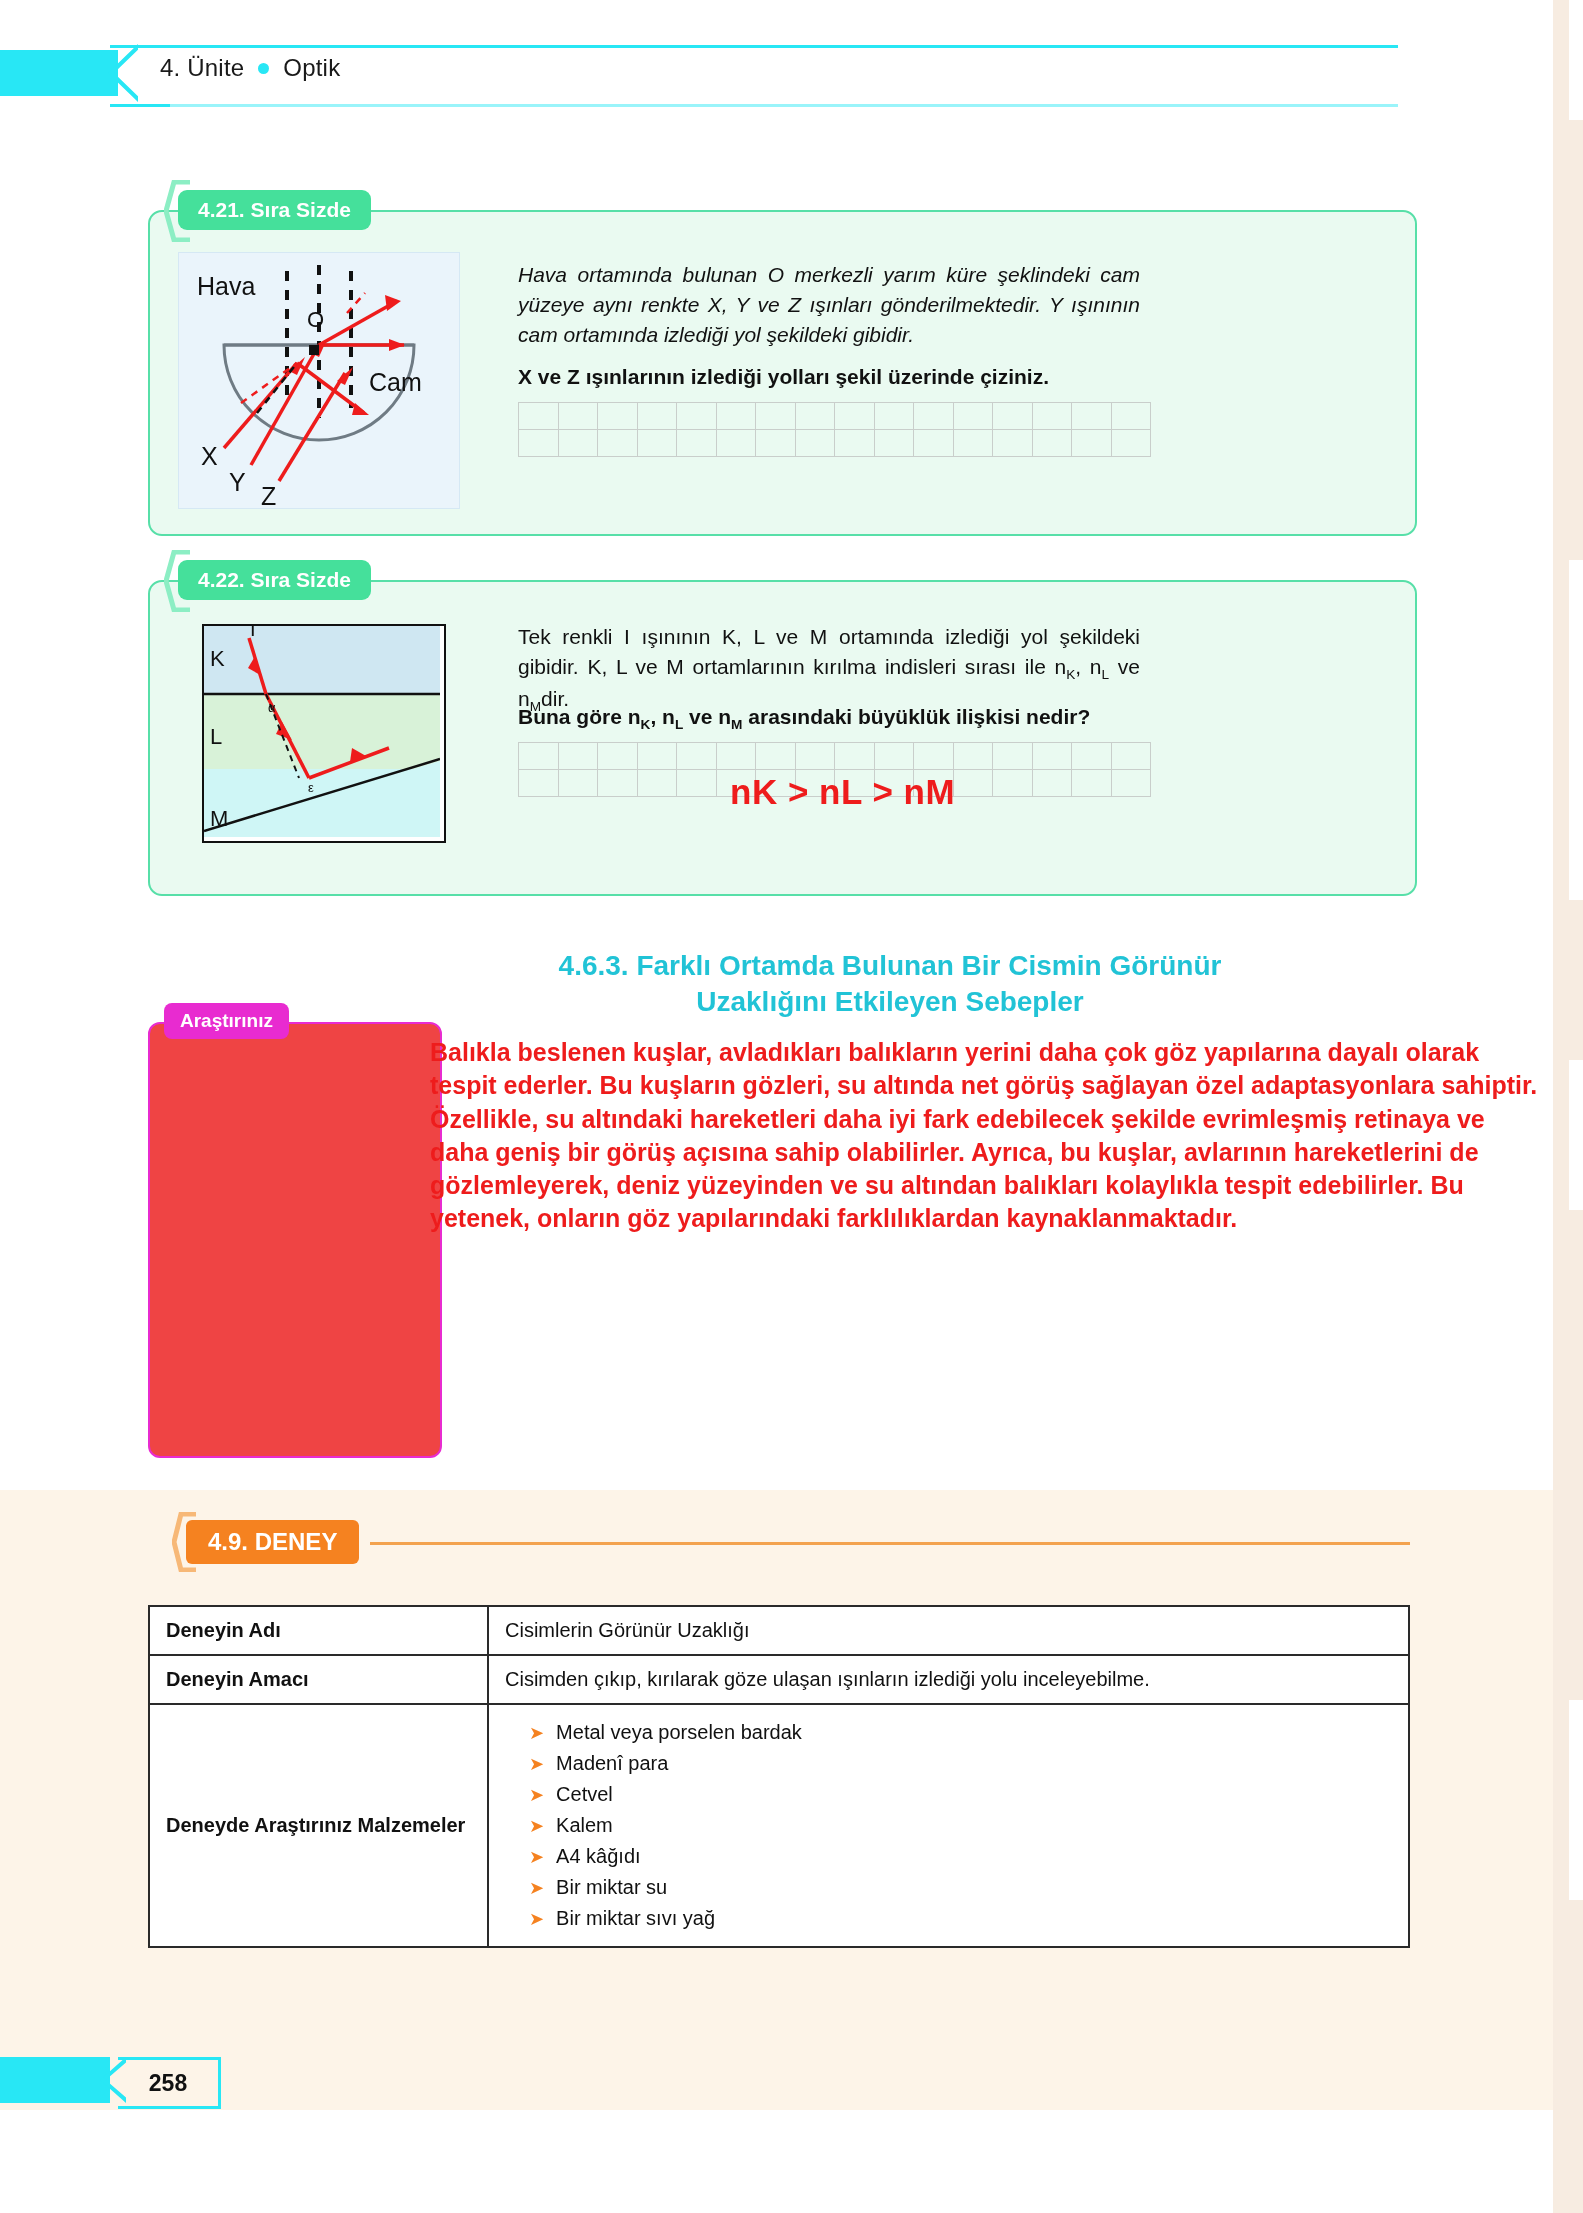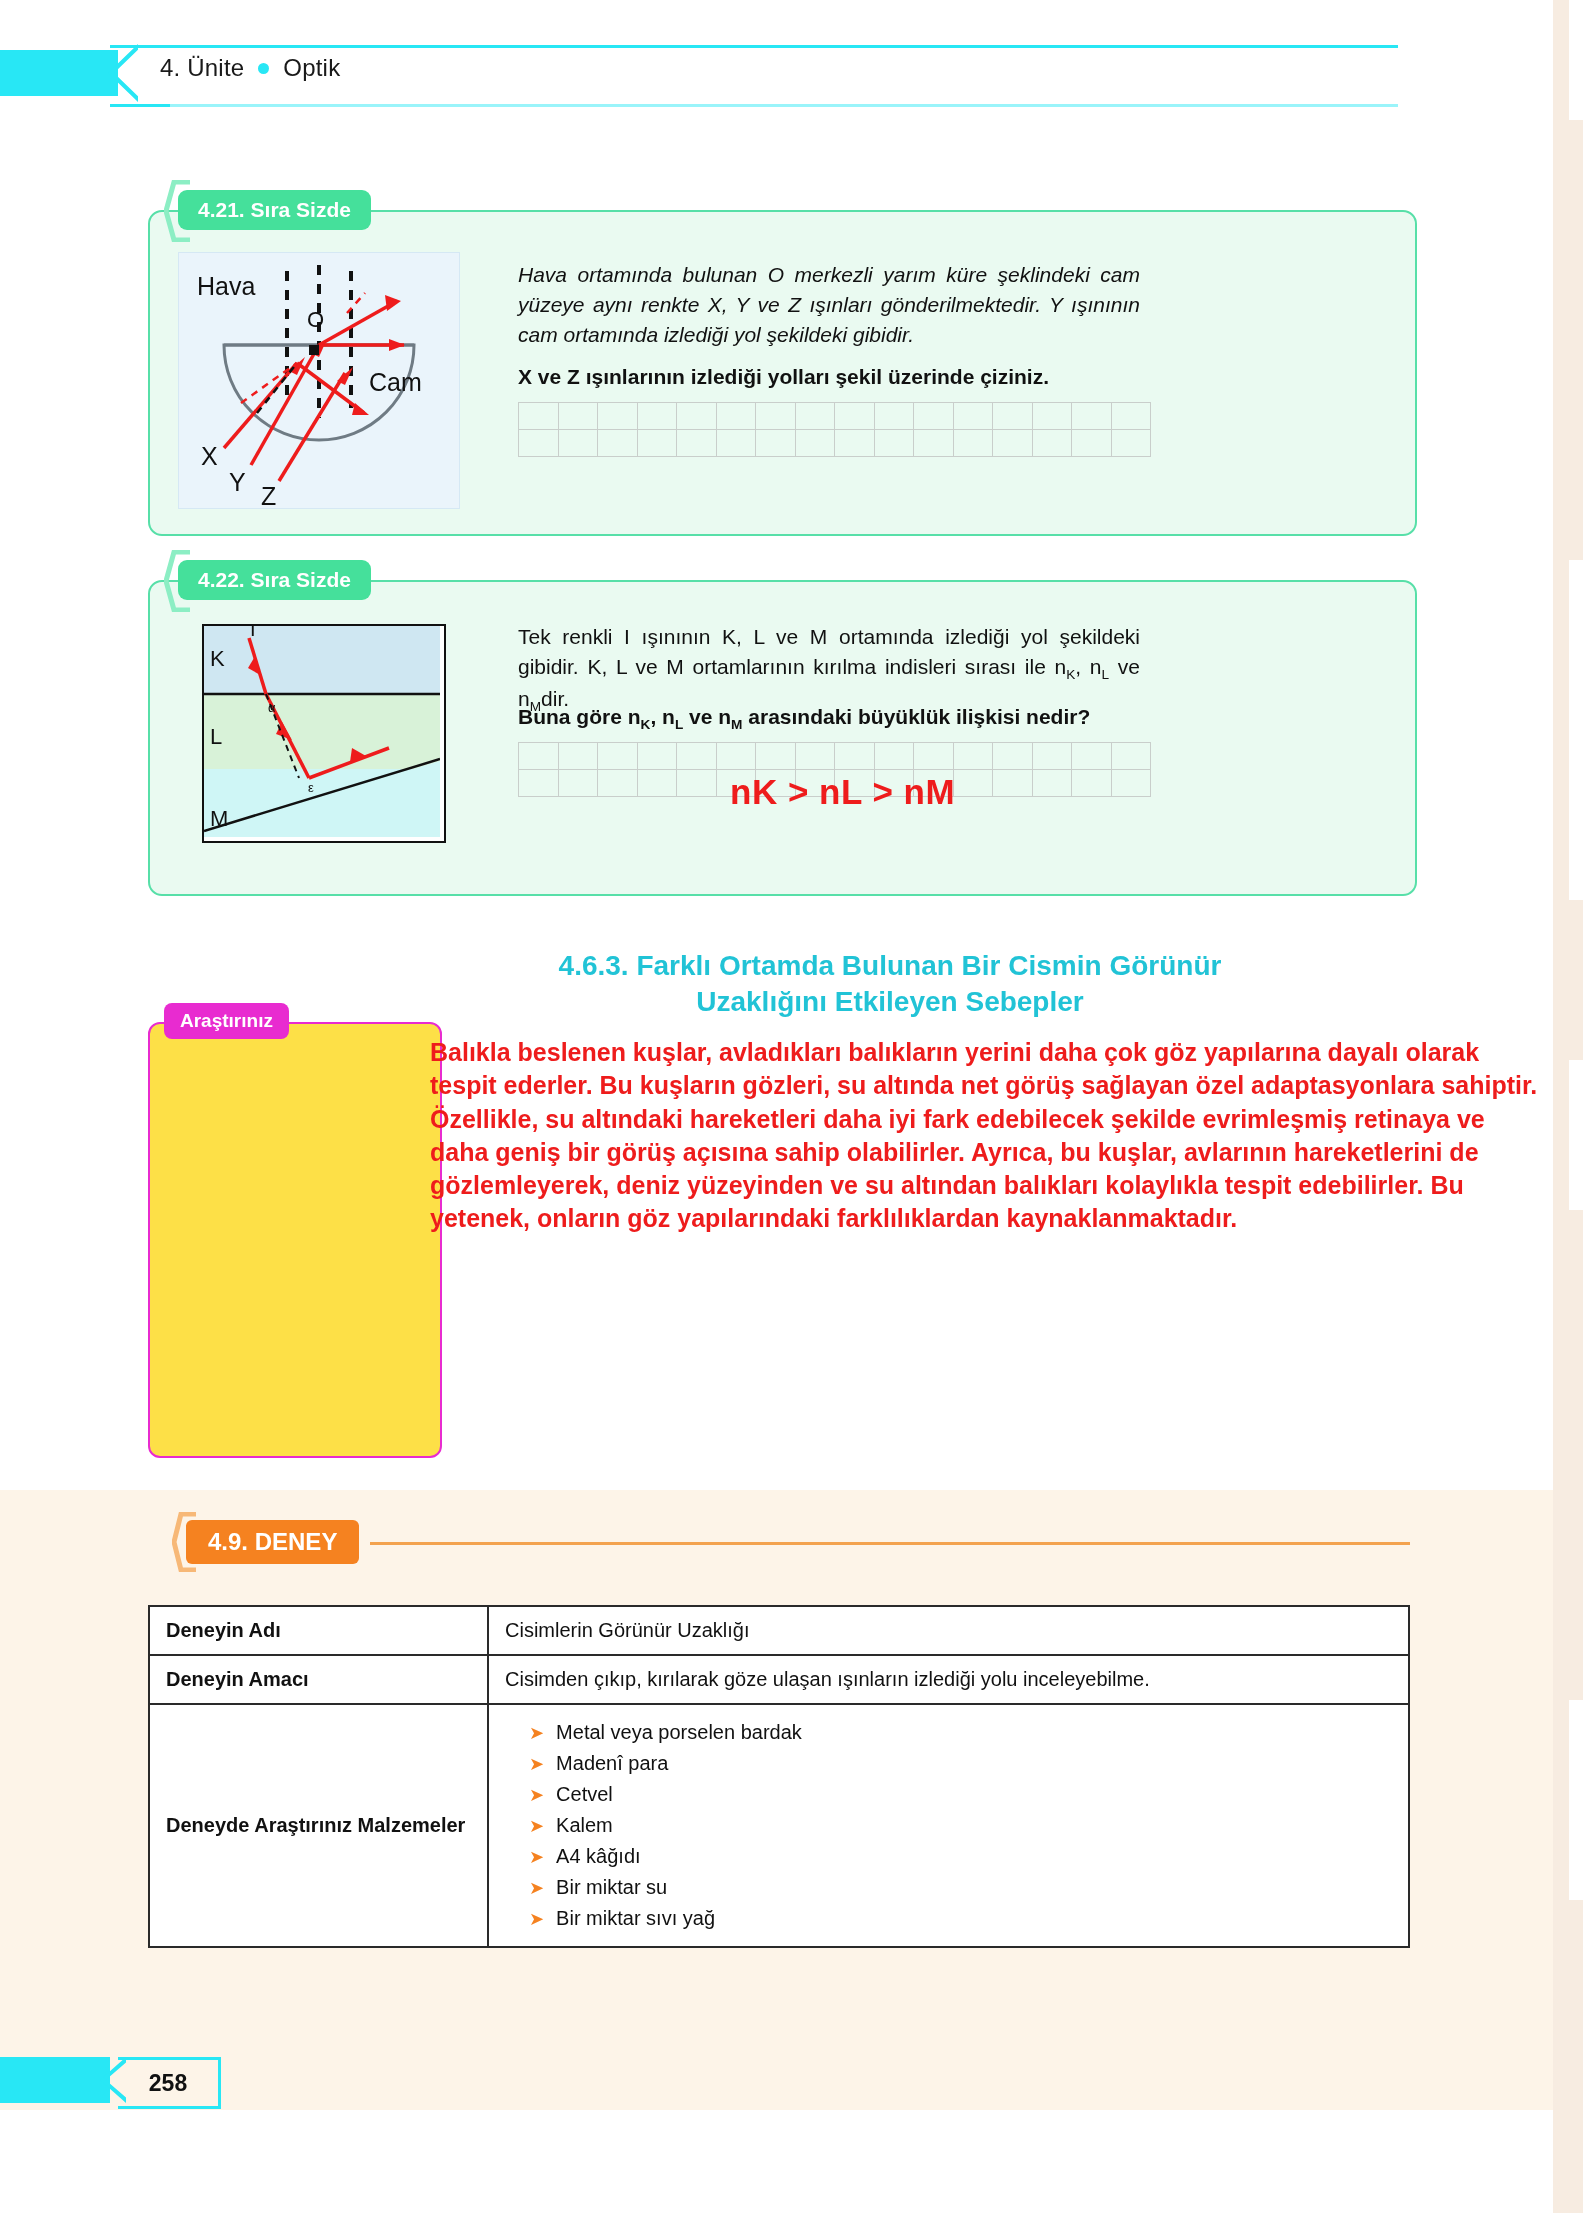--- a/index.html
+++ b/index.html
@@ -67,21 +67,21 @@
 
   
   .sect-head{
     position:absolute;color:#21c3d6;font-size:28px;font-weight:bold;line-height:1.3;
     text-align:center;
   }
   .sect-num{color:#21c3d6;}
 
   
   .pinkbox{
-    position:absolute;border:2px solid #e82bd0;border-radius:12px;background:#fde047;
+    position:absolute;border:2px solid #e82bd0;border-radius:12px;background:#ef4444;
   }
   .pinkbadge{
     position:absolute;left:14px;top:-21px;height:36px;background:#e82bd0;border-radius:8px;
     color:#fff;font-size:19px;font-weight:bold;display:flex;align-items:center;padding:0 16px;z-index:6;
   }
   .pinktext{
     position:absolute;font-size:19px;line-height:1.62;color:#111;
   }
 
   

